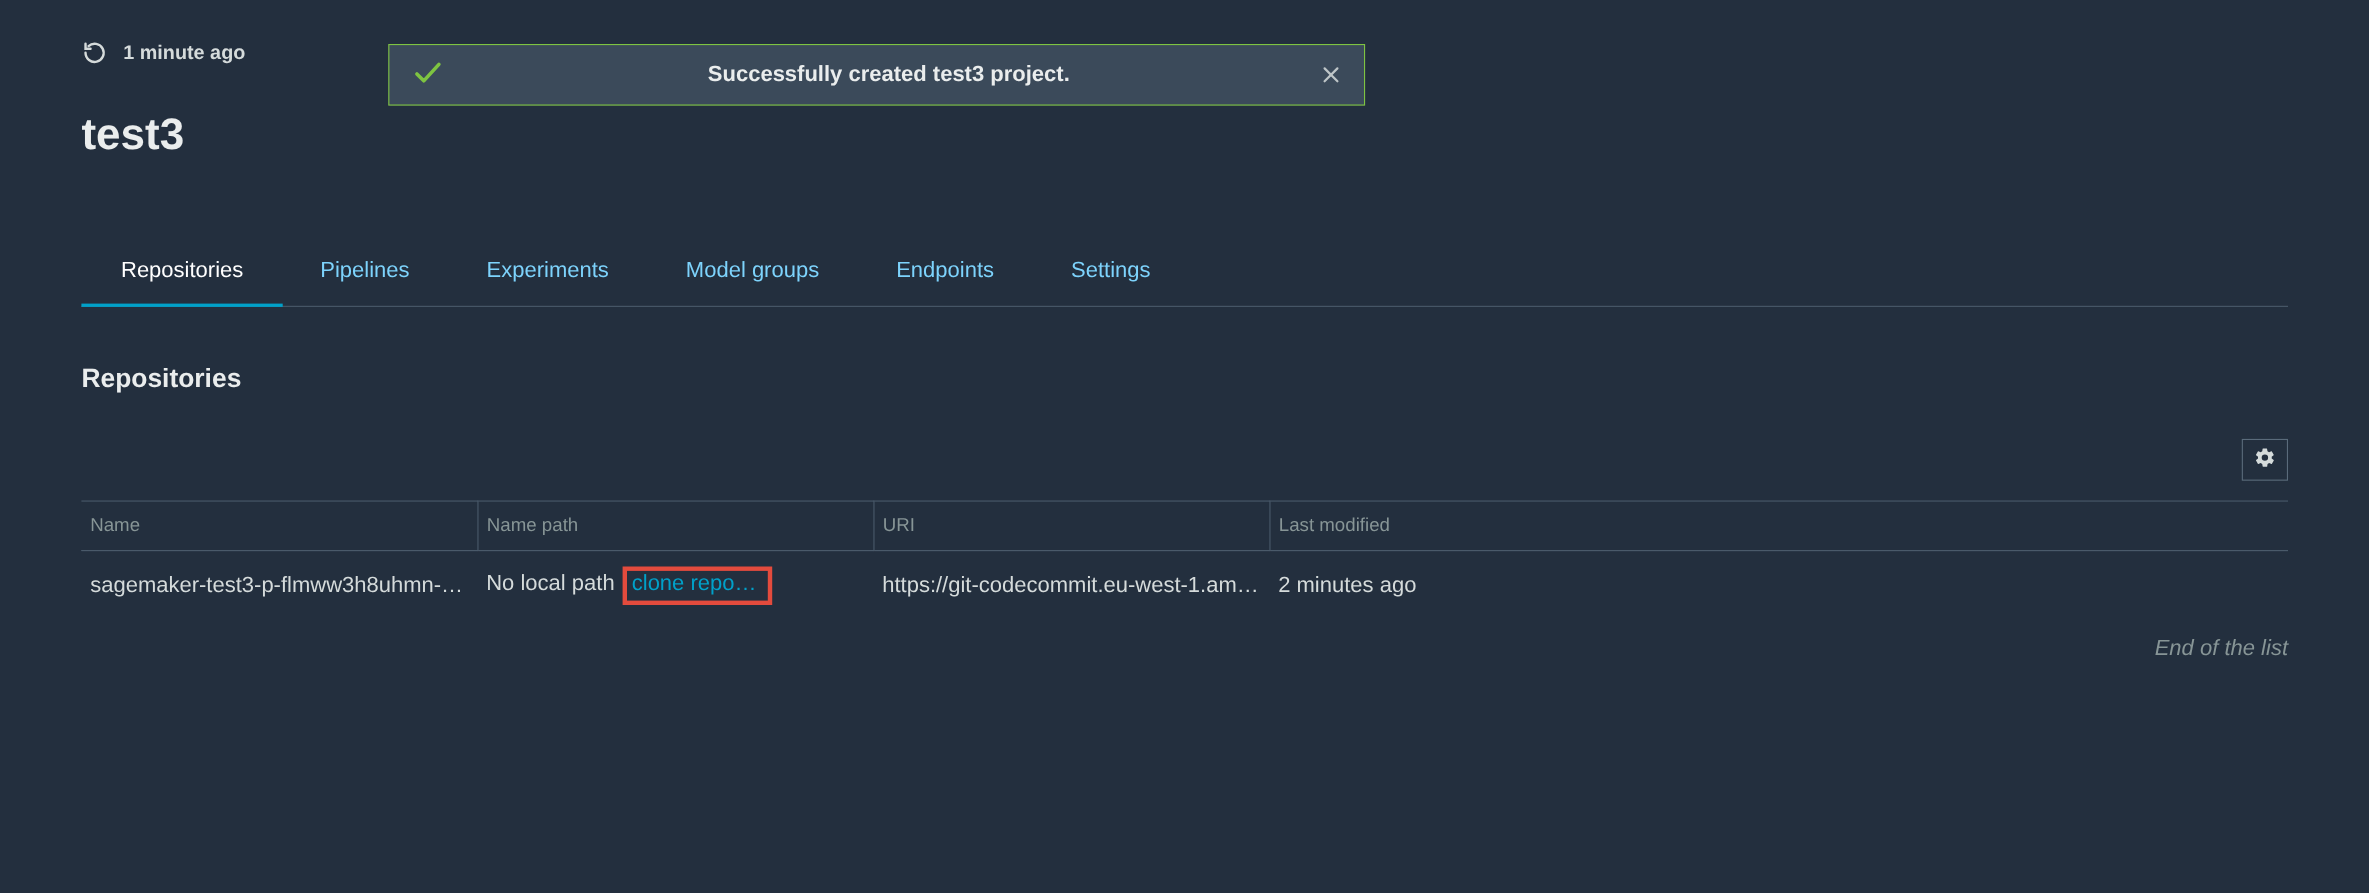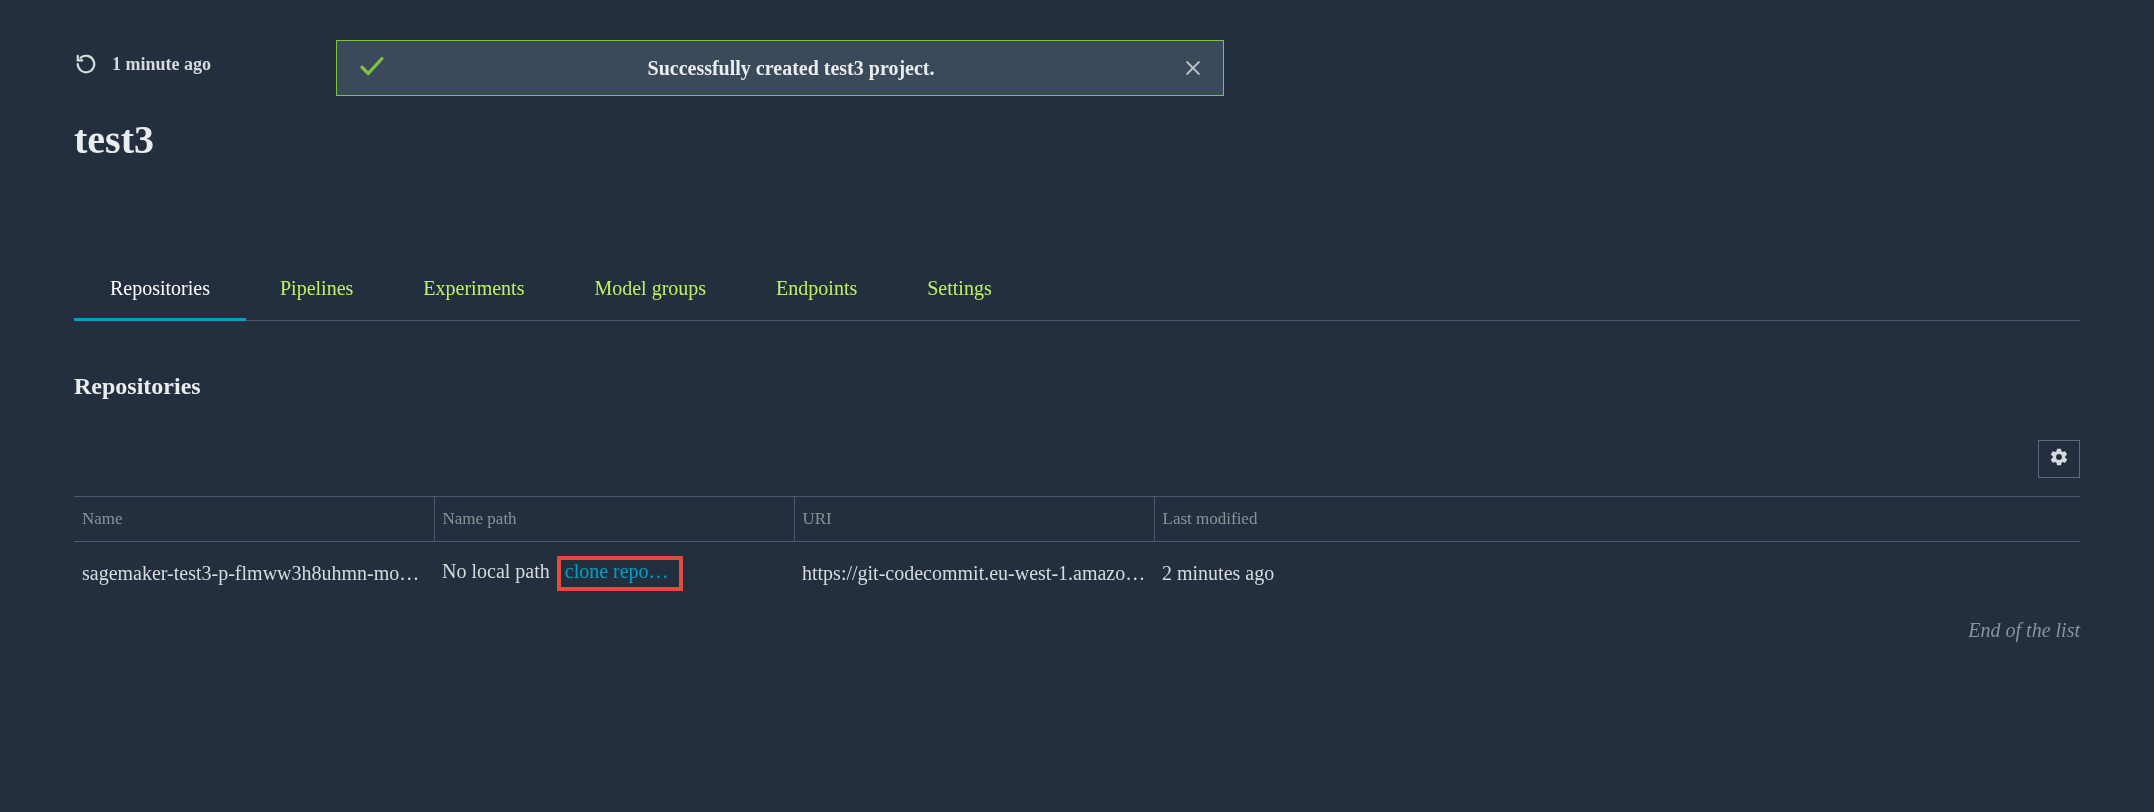--- a/index.html
+++ b/index.html
@@ -6,43 +6,42 @@
     body {
       background: #232f3e;
       color: #d5dbdb;
       font-family: "Amazon Ember", "Helvetica Neue", Arial, sans-serif;
       font-size: 18px;
       width: 2154px;
       height: 812px;
       overflow: hidden;
     }
     .page {
-      padding: 52px 74px 0 74px;
+      padding: 36px 74px 0 74px;
       position: relative;
-      font-family: Liberation Serif, serif;
     }
     .refresh-row {
       display: flex;
       align-items: center;
       gap: 14px;
       margin-bottom: 40px;
     }
     .refresh-icon {
       width: 24px; height: 24px;
       display: inline-flex; align-items: center; justify-content: center;
       cursor: pointer;
     }
     .refresh-row .ts {
       color: #d5dbdb;
       font-weight: 600;
       font-size: 18px;
     }
     .toast {
       position: absolute;
-      left: 336px; top: 40px;
+      left: 353px; top: 40px;
       width: 888px; height: 56px;
       border: 1px solid #7ec441;
       background: #3b4a5a;
       display: flex; align-items: center;
       padding: 0 20px;
     }
     .toast .check { margin-right: 12px; }
     .toast .msg {
       flex: 1;
       text-align: center;
@@ -52,30 +51,30 @@
     }
     .toast .close {
       cursor: pointer;
       opacity: 0.85;
       display:flex; align-items:center;
     }
     h1.page-title {
       font-size: 40px;
       font-weight: 700;
       color: #eaeded;
-      margin-bottom: 114px;
+      margin-bottom: 90px;
     }
     .tabs {
       display: flex;
       gap: 70px;
       border-bottom: 1px solid #4a5a6a;
       padding: 0 0 16px 36px;
     }
     .tab {
-      color: #bef264;
+      color: #7dd3fc;
       font-size: 20px;
       cursor: pointer;
       padding-bottom: 4px;
     }
     .tab.active {
       color: #ffffff;
       font-weight: 500;
       position: relative;
     }
     .tab.active::after {

